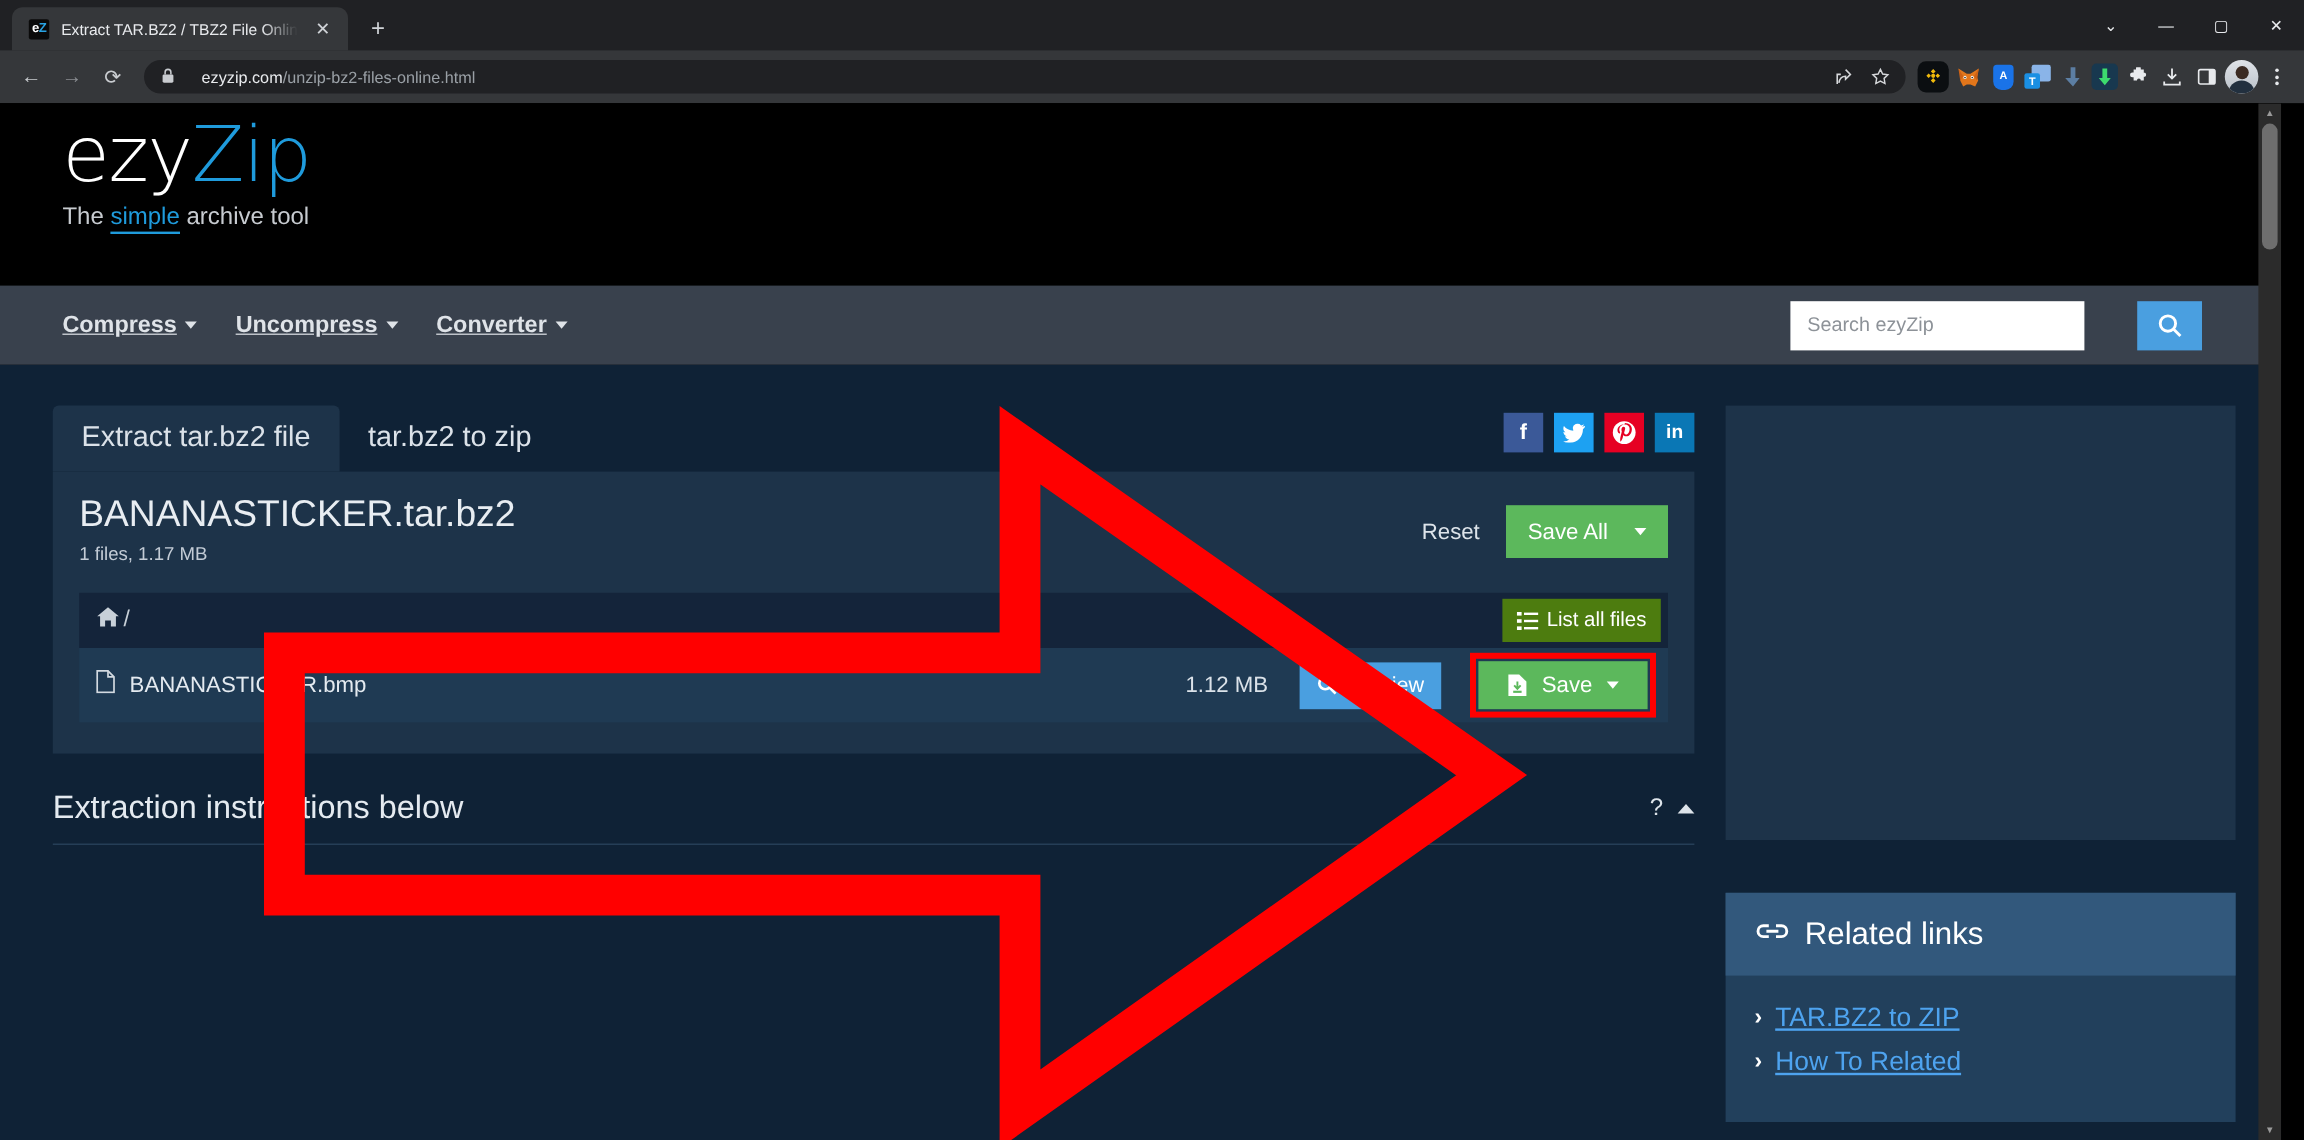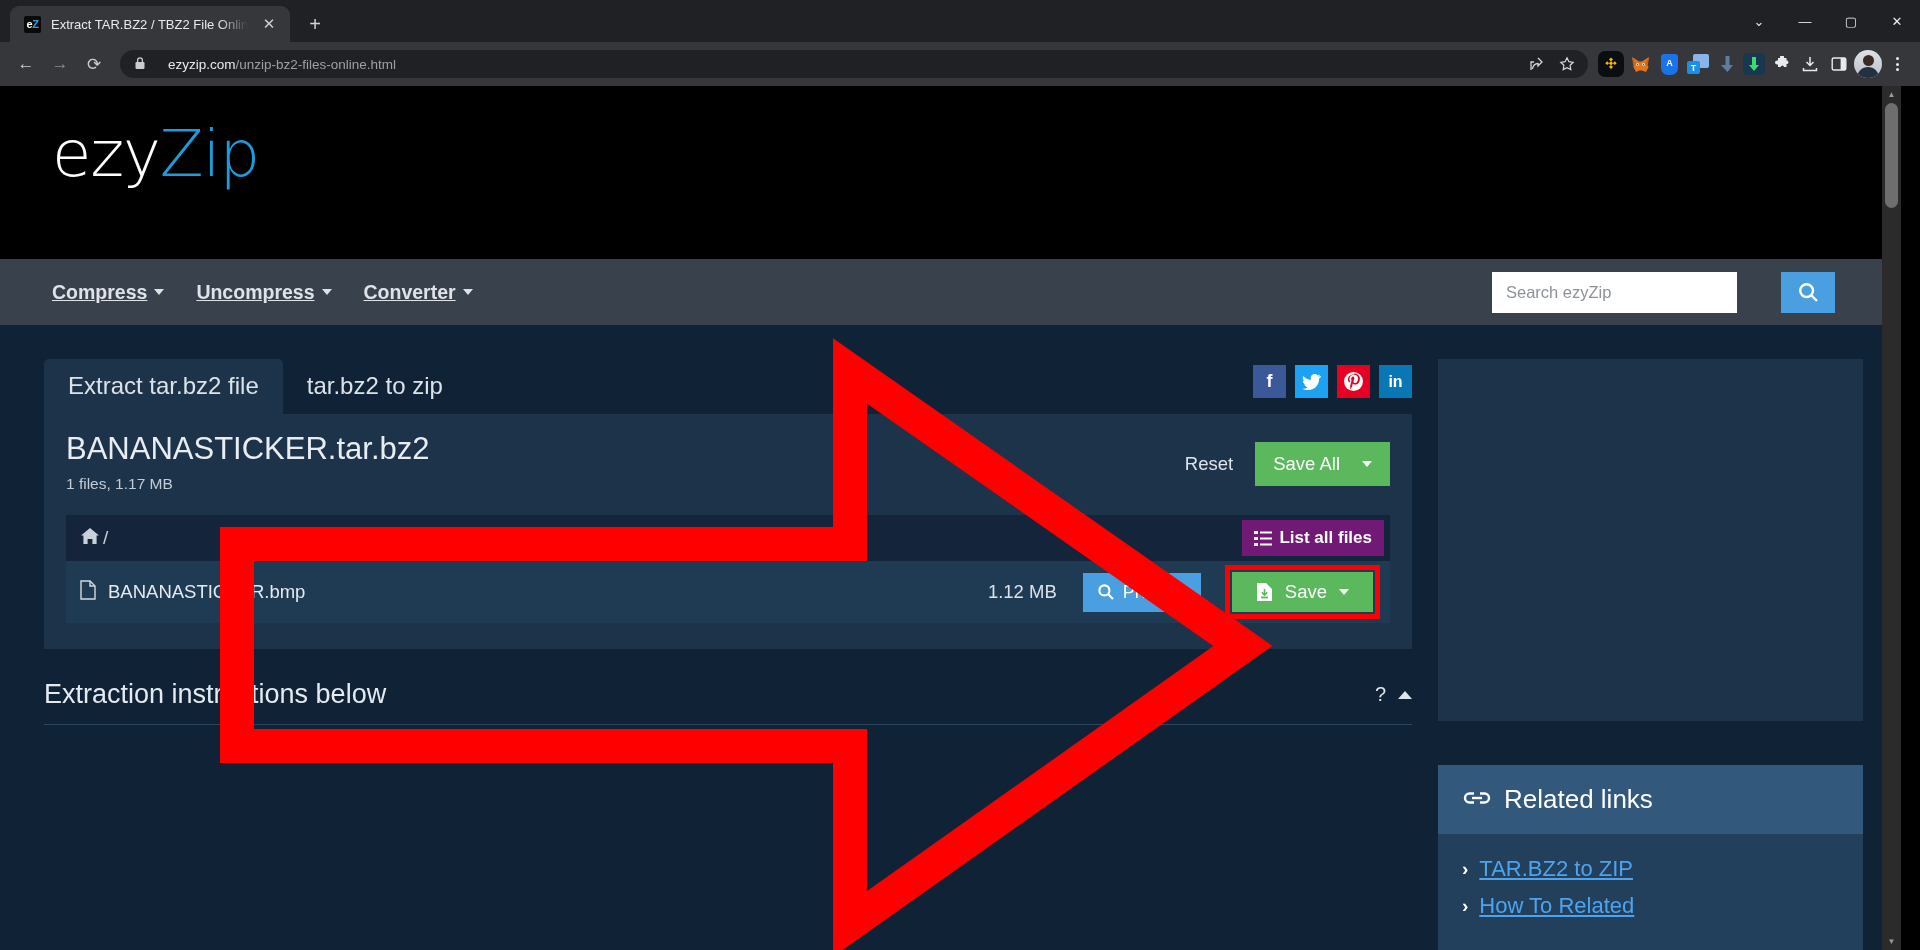--- a/index.html
+++ b/index.html
@@ -217,22 +217,22 @@
     top: 17px; left: 3px;
     width: 13px; height: 105px;
     background: #6e6e6e;
     border-radius: 7px;
   }
   .scroll-arrow.bottom { position: absolute; bottom: 0; left: 0; }
 
   
   .site-header {
     background: #000000;
-    height: 173px;
-    padding: 36px 0 0 52px;
+    height: 152px;
+    padding: 12px 0 0 52px;
   }
   .logo {
     font-family: "DejaVu Sans", sans-serif;
     font-size: 64px;
     line-height: 1;
     font-weight: 300;
     letter-spacing: -1px;
   }
   .logo .ezy { color: #ffffff; }
   .logo .zip { color: #1f9bdc; }
@@ -381,28 +381,27 @@
     height: 46px;
     display: flex;
     align-items: center;
     padding: 0 6px 0 14px;
     position: relative;
   }
   .home-icon { color: #c8d0d8; font-size: 19px; }
   .crumb-slash { color: #c8d0d8; font-size: 19px; margin-left: 3px; }
   .btn-blue {
     margin-left: auto;
-    background: #701a75;
+    background: #4d7c0f;
     color: #fff;
     border: none;
     font-size: 17px;
     padding: 8px 12px;
     display: flex; align-items: center; gap: 7px;
     font-family: "Liberation Sans", sans-serif;
-    font-weight: bold;
   }
   .list-icon-svg { display: block; }
 
   .file-row {
     background: #1f3a53;
     height: 62px;
     display: flex;
     align-items: center;
     padding: 0 10px 0 14px;
     gap: 12px;
@@ -610,20 +609,21 @@
         <i></i>
       </div>
   </div>
 </div>
 
 <div class="viewport">
   <div class="page">
 
     <div class="site-header">
       <div class="logo"><span class="ezy">ezy</span><span class="zip">Zip</span></div>
+      <div class="tagline"><span>The </span><span class="blue">simple</span><span> archive tool</span></div>
     </div>
 
     <div class="navbar">
       <div class="nav-links">
         <div class="nav-link">
             <span>Compress</span>
             <span class="caret-down"></span>
           </div>
         <div class="nav-link">
             <span>Uncompress</span>

